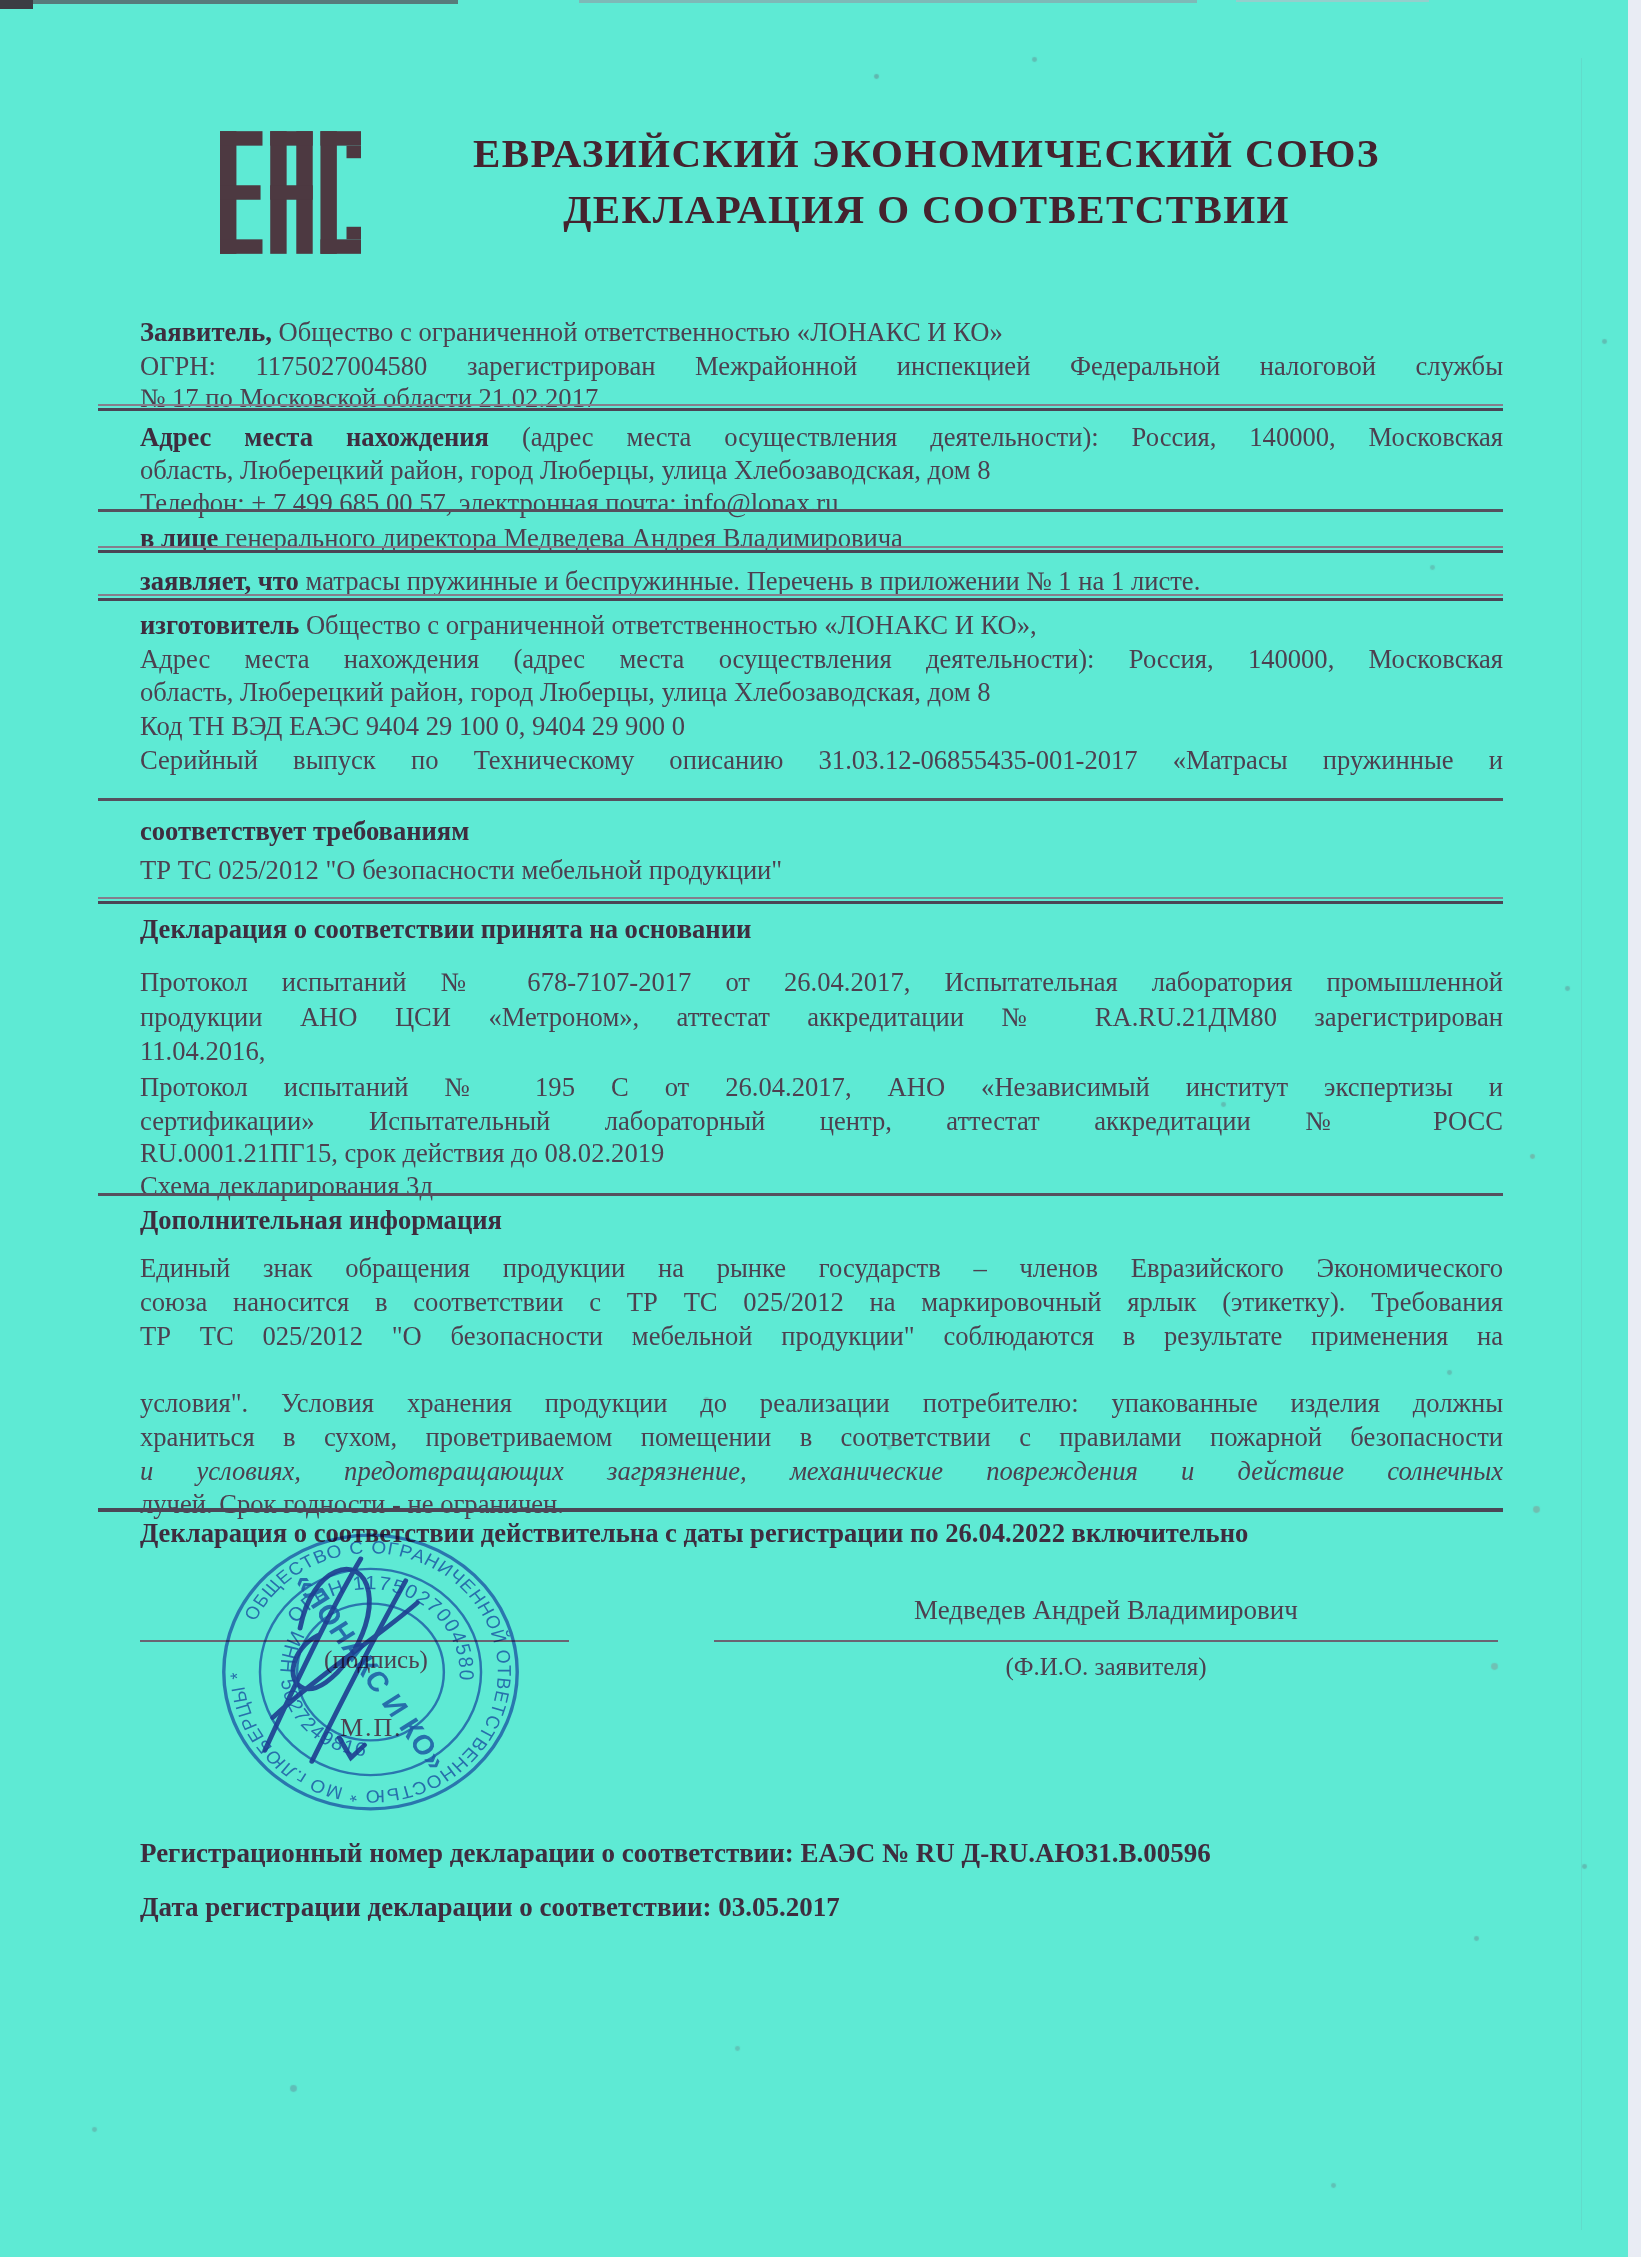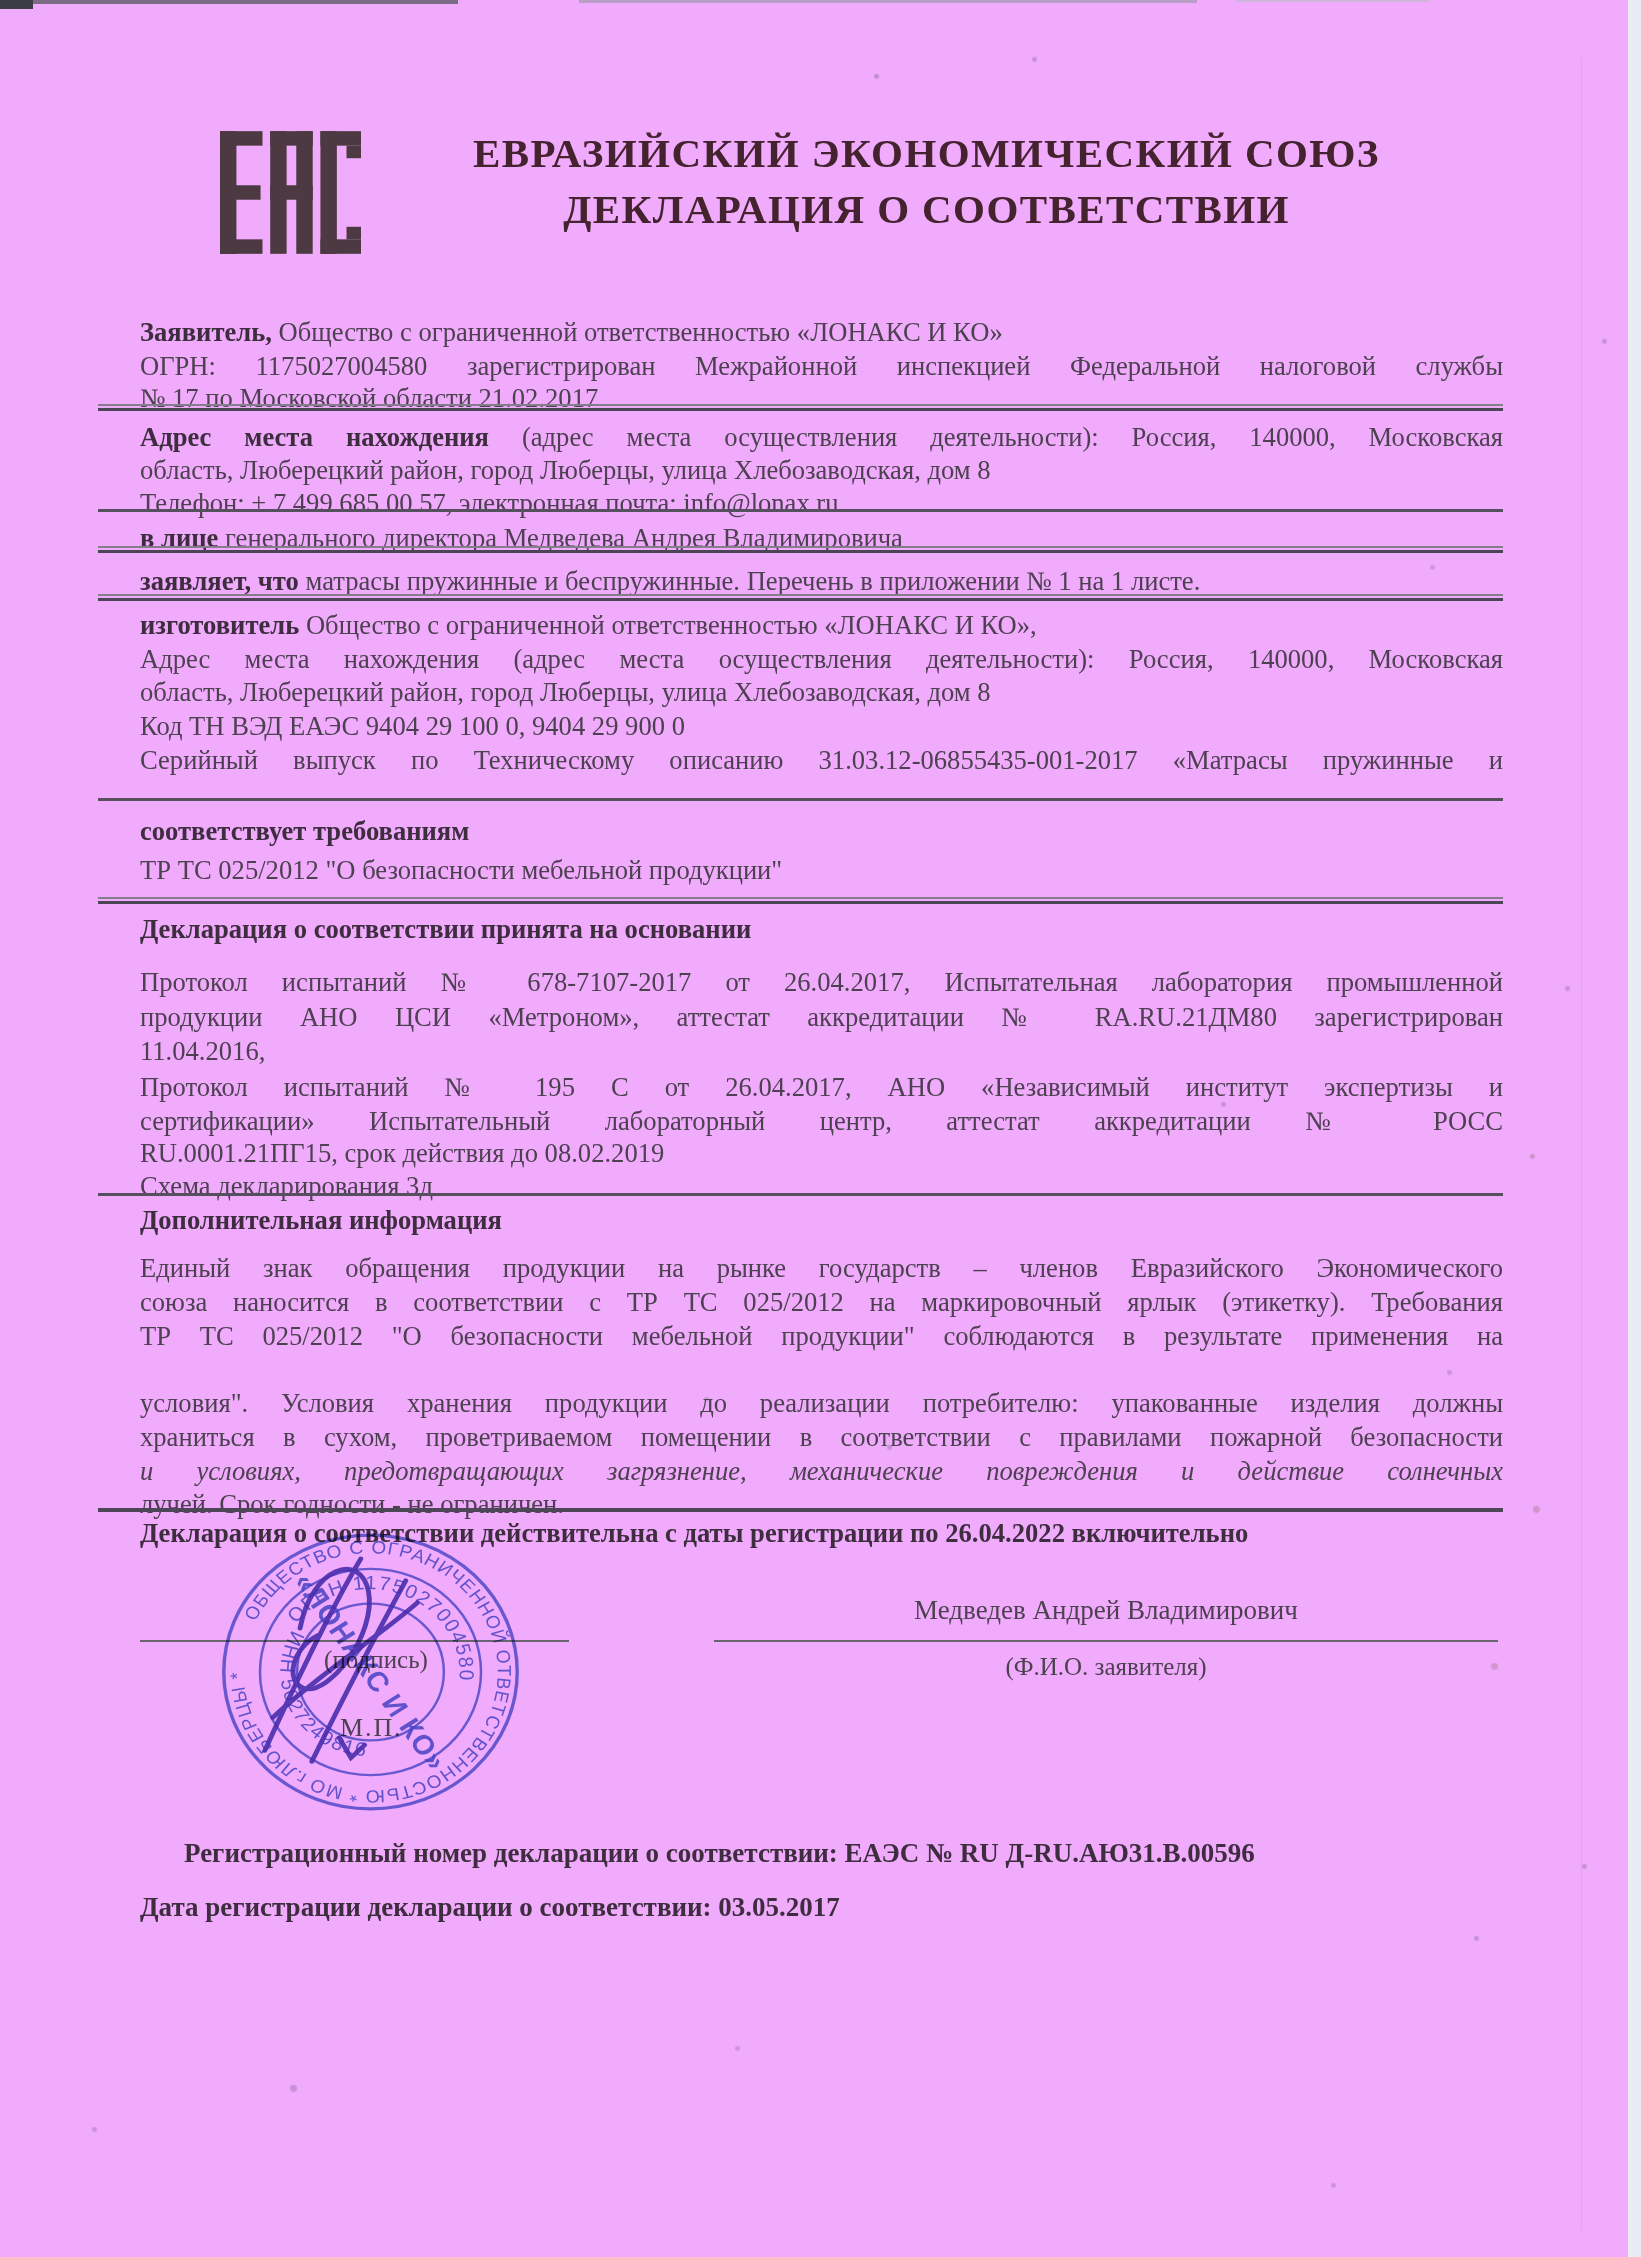--- a/index.html
+++ b/index.html
@@ -1,16 +1,16 @@
 <!DOCTYPE html>
 <html><head>
 <meta charset="utf-8">
 <style>
   html,body{margin:0;padding:0;background:#e8e8e8;}
-  .page{position:relative;width:1641px;height:2257px;background:#f0abfc;overflow:hidden;
+  .page{position:relative;width:1641px;height:2257px;background:#5eead4;overflow:hidden;
         font-family:"Liberation Serif",serif;color:#4d4050;}
   .abs{position:absolute;}
   .t{position:absolute;left:140px;width:1363px;font-size:26.6px;line-height:33px;white-space:normal;}
   .t b{color:#3e2d3f;font-weight:700;}
   .jl{text-align:justify;text-align-last:justify;-moz-text-align-last:justify;}
   .rule{position:absolute;left:98px;width:1405px;height:2.9px;background:#56505e;}
   .rule.dbl{height:6.8px;background:linear-gradient(to bottom,#847e8c 0 1.9px,rgba(0,0,0,0) 1.9px 3.9px,#4b4555 3.9px 6.8px);}
   .rule.thick{height:3.9px;background:#4c4656;}
   .title{position:absolute;left:386px;width:1081px;text-align:center;font-weight:700;
          color:#44232e;font-size:41px;letter-spacing:1.4px;line-height:48px;}
@@ -144,17 +144,17 @@
     </g>
     <g stroke="#4f43ae" stroke-width="5" fill="none" stroke-linecap="round" opacity="0.9">
       <path d="M 88 112 C 100 44 150 28 158 72 C 166 118 118 186 92 178 C 72 170 80 134 106 120"></path>
       <path d="M 150 36 C 120 90 80 180 52 246"></path>
       <path d="M 196 60 C 160 130 124 206 100 258"></path>
       <path d="M 60 210 C 110 160 170 120 208 84"></path>
       <path d="M 128 232 l 12 22 l 14 -14"></path>
     </g>
   </svg>
 
-  <div class="footerline" style="top:1838px;margin-left:44px;">Регистрационный номер декларации о соответствии: ЕАЭС № RU Д-RU.АЮ31.В.00596</div>
+  <div class="footerline" style="top:1838px;">Регистрационный номер декларации о соответствии: ЕАЭС № RU Д-RU.АЮ31.В.00596</div>
   <div class="footerline" style="top:1892px;">Дата регистрации декларации о соответствии: 03.05.2017</div>
 
 </div>
 
 
 </body></html>

